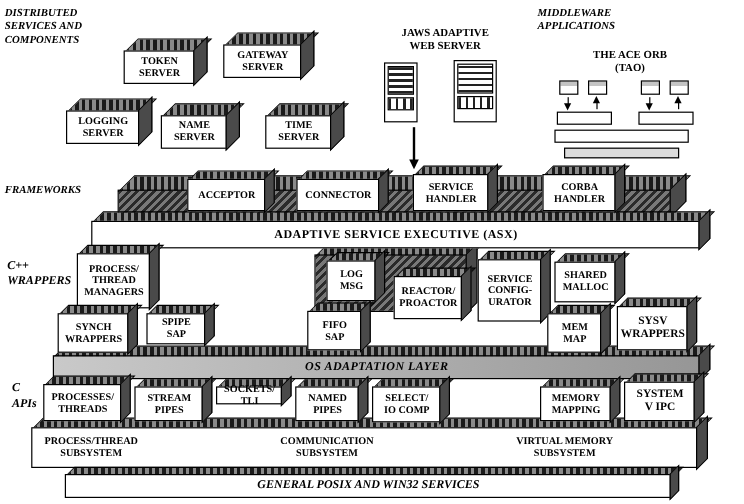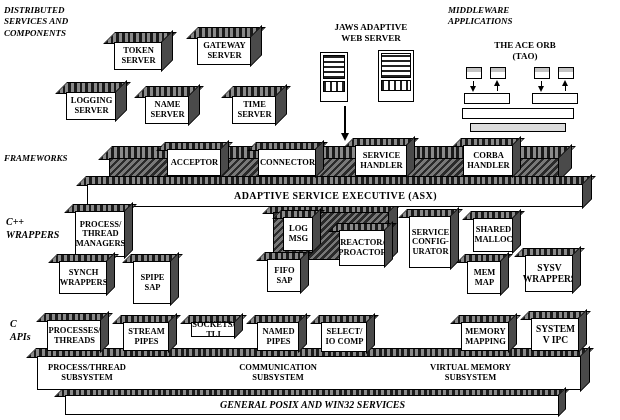--- a/index.html
+++ b/index.html
@@ -12,21 +12,21 @@
     position:absolute; font-weight:bold; font-style:italic;
     font-size:9px; line-height:1.25; white-space:pre-line;
   }
   .lbl.roman { font-style:normal; text-align:center; }
   .z1{z-index:1}.z2{z-index:2}.z3{z-index:3}
   
   .b3 { position:absolute; --d:7px; }
   .b3 .face {
     position:absolute; inset:0; background:#fff; border:1.3px solid #000;
     display:flex; align-items:center; justify-content:center; text-align:center;
-    font-weight:bold; font-size:8.5px; line-height:1.12; white-space:pre-line; padding:1px;margin-left:11px;
+    font-weight:bold; font-size:8.5px; line-height:1.12; white-space:pre-line; padding:1px;
   }
   .b3::before { 
     content:""; position:absolute; left:0; top:calc(-1*var(--d));
     width:100%; height:var(--d);
     background:repeating-linear-gradient(45deg,#1a1a1a 0 2px,#8a8a8a 2px 4px);
     border:1px solid #000; transform:skewX(-45deg); transform-origin:0 100%;
   }
   .b3::after { 
     content:""; position:absolute; top:0; right:calc(-1*var(--d));
     width:var(--d); height:100%; background:#4a4a4a; border:1px solid #000;
@@ -167,37 +167,40 @@
     </div>
   <div class="b3 z3" style="left:462px;top:218px;width:52px;height:34px;">
     <div class="face">SHARED
 MALLOC</div>
     </div>
 
   <div class="b3 z3" style="left:48px;top:261px;width:60px;height:33px;">
     <div class="face">SYNCH
 WRAPPERS</div>
     </div>
-  <div class="b3 z3" style="left:122px;top:261px;width:50px;height:43px;">
+  <div class="b3 z3" style="left:122px;top:261px;width:50px;height:26px;">
     <div class="face">SPIPE
 SAP</div>
     </div>
   <div class="b3 z3" style="left:256px;top:259px;width:46px;height:33px;">
     <div class="face">FIFO
 SAP</div>
     </div>
   <div class="b3 z3" style="left:456px;top:261px;width:46px;height:33px;">
     <div class="face">MEM
 MAP</div>
     </div>
   <div class="b3 z3" style="left:514px;top:255px;width:60px;height:37px;">
     <div class="face" style="font-size:9.5px">SYSV
 WRAPPERS</div>
     </div>
 
+  <div class="b3 grayface z2" style="left:44px;top:296px;width:540px;height:20px;--d:8px">
+    <div class="face">OS ADAPTATION LAYER</div>
+    </div>
 
   <div class="lbl" style="left:10px;top:318px;font-size:10px;">C
 APIs</div>
 
   <div class="b3 z3" style="left:36px;top:320px;width:66px;height:31px;">
     <div class="face">PROCESSES/
 THREADS</div>
     </div>
   <div class="b3 z3" style="left:112px;top:322px;width:58px;height:29px;">
     <div class="face">STREAM

